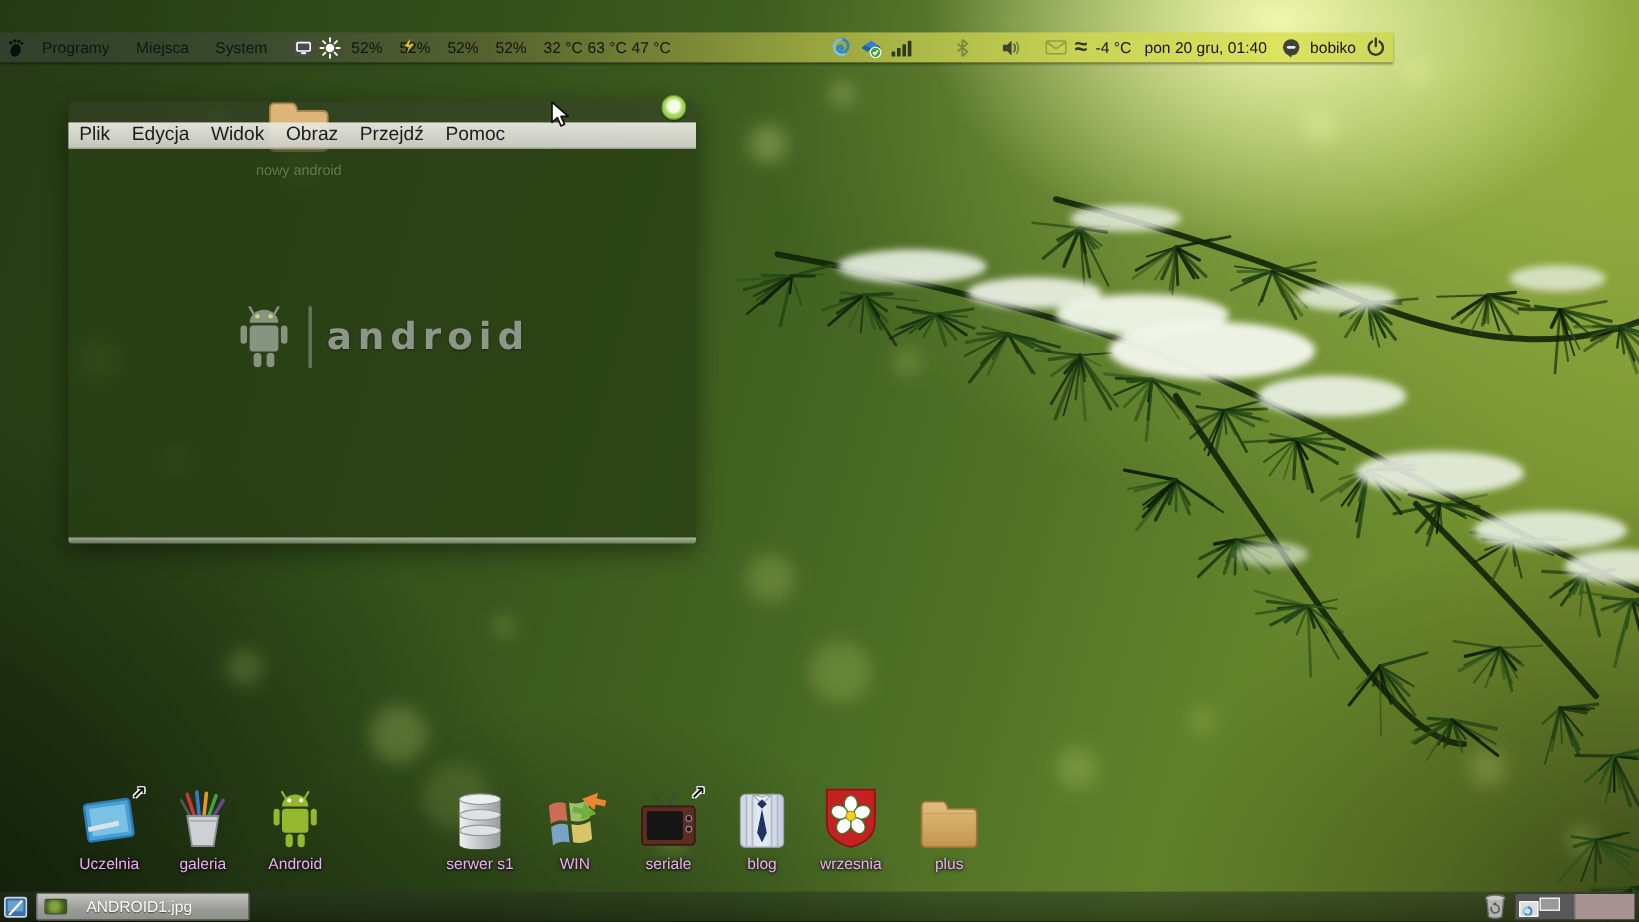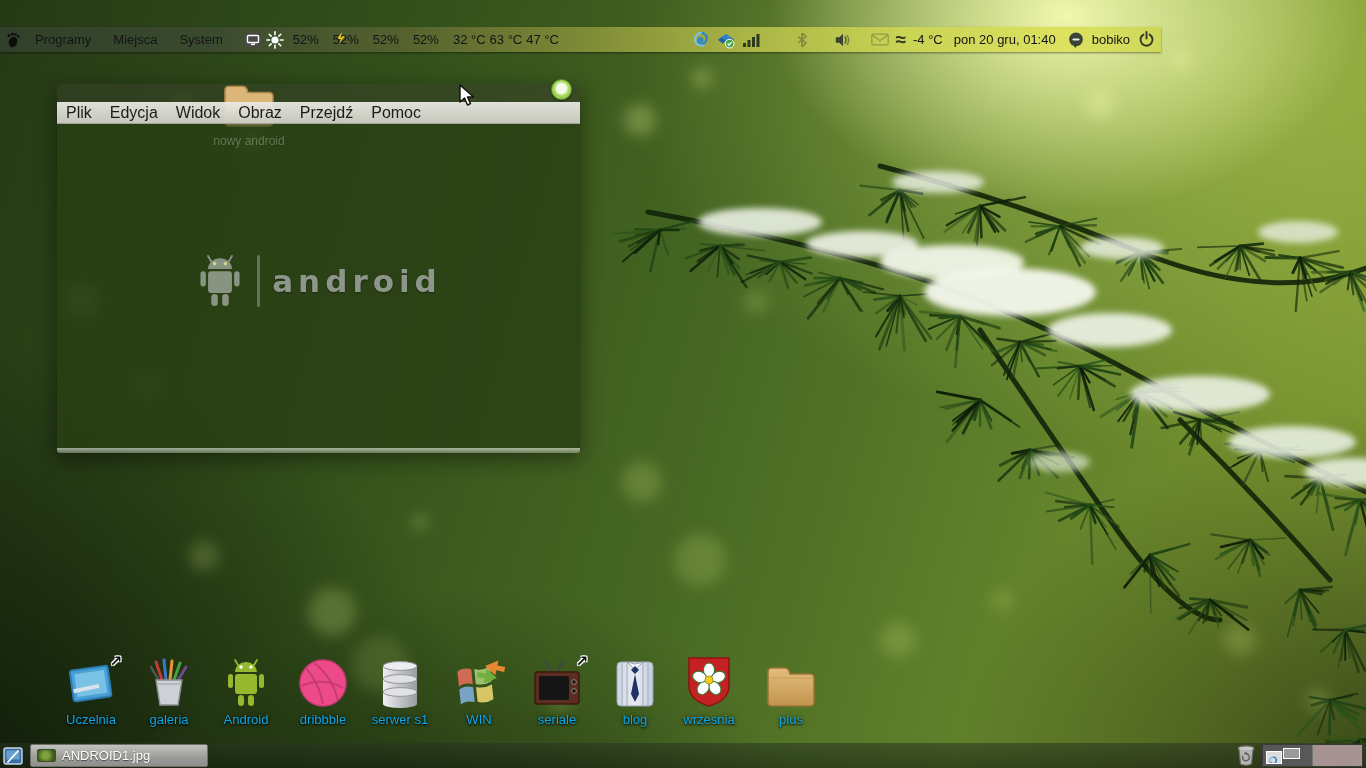--- a/index.html
+++ b/index.html
@@ -27,21 +27,21 @@
   .tp-stat{padding:3px 5px;white-space:nowrap;}
   .tp-right{margin-left:auto;display:flex;align-items:center;gap:7px;padding-right:6px;}
   .tray-ico{display:inline-flex;align-items:center;justify-content:center;width:18px;height:18px;}
   .dim{opacity:.45;}
   .tp-clock{white-space:nowrap;padding:0 4px;}
   .tp-user{white-space:nowrap;}
 
   
   .desk-icon{position:absolute;width:78px;top:658px;z-index:5;text-align:center;cursor:default;}
   .desk-icon .ic{position:relative;height:50px;display:flex;align-items:flex-end;justify-content:center;}
-  .desk-icon .lbl{margin-top:4px;font-size:13px;color:#0ea5e9;
+  .desk-icon .lbl{margin-top:4px;font-size:13px;color:#f0abfc;
       text-shadow:0 1px 2px rgba(0,0,0,.9),0 0 4px rgba(0,0,0,.6);}
   .shortcut-arrow{position:absolute;top:-6px;right:8px;font-size:15px;font-weight:bold;color:#111;
       text-shadow:-1px -1px 0 #fff,1px -1px 0 #fff,-1px 1px 0 #fff,1px 1px 0 #fff;}
 
   
   .viewer{position:absolute;left:57px;top:84px;width:523px;height:369px;z-index:10;
       border-radius:5px 5px 3px 3px;box-shadow:0 6px 22px rgba(0,0,0,.45);}
   .v-titlebar{position:absolute;left:0;top:0;right:0;height:18px;z-index:1;
       background:rgba(52,62,40,.55);border-radius:5px 5px 0 0;
       border-bottom:1px solid rgba(255,255,255,.12);}
@@ -72,21 +72,21 @@
   .cursor{position:absolute;left:458px;top:84px;z-index:60;}
 
   
   .bottom-panel{position:absolute;left:0;top:743px;width:1366px;height:25px;z-index:40;
       background:linear-gradient(rgba(40,52,34,.55),rgba(22,32,16,.6));
       display:flex;align-items:center;}
   .show-desktop{width:22px;height:21px;margin-left:2px;border-radius:2px;
       display:flex;align-items:center;justify-content:center;}
   .task-btn{margin-left:6px;width:178px;height:23px;border-radius:2px;
       background:linear-gradient(#c2c2be 0,#9b9b97 60%,#8f8f8b 100%);
-      border:1px solid #6e6e6a;display:flex;align-items:center;gap:6px;
+      border:1px solid #6e6e6a;display:flex;align-items:center;gap:16px;
       padding:0 6px;box-sizing:border-box;}
   .task-thumb{width:17px;height:11px;border-radius:2px;border:1px solid #3d4d2a;
       background:radial-gradient(circle at 45% 50%, #7ea33c 0 28%, #3f5c1c 75%);}
   .task-lbl{font-size:13px;color:#fff;text-shadow:0 1px 1px rgba(0,0,0,.55);
       white-space:nowrap;overflow:hidden;}
   .bp-right{margin-left:auto;display:flex;align-items:center;gap:4px;padding-right:3px;}
   .trash-btn{width:24px;height:23px;display:flex;align-items:center;justify-content:center;}
   .ws-switcher{display:flex;height:21px;border:1px solid #3a3a3a;}
   .ws{width:49px;height:21px;position:relative;}
   .ws.active{background:#585858;}
@@ -800,33 +800,20 @@
             <line x1="15" y1="7" x2="12" y2="2"></line>
             <line x1="31" y1="7" x2="34" y2="2"></line>
           </g>
         <circle cx="18" cy="9" r="1.7" fill="#fff"></circle>
           <circle cx="28" cy="9" r="1.7" fill="#fff"></circle>
       </svg>
     </div>
     <div class="lbl">Android</div>
   </div>
 
-  <div class="desk-icon" style="left:284px;">
-    <div class="ic">
-      <svg width="50" height="50" viewBox="0 0 50 50">
-        <circle cx="25" cy="25" r="23" fill="#ec4a89" stroke="#c93a72" stroke-width="1.5"></circle>
-        <g fill="none" stroke="#c93a72" stroke-width="2">
-          <path d="M8 10 C 18 22 22 32 25 46"></path>
-          <path d="M4 28 C 16 22 32 22 45 30"></path>
-          <path d="M16 5 C 28 14 36 26 40 42"></path>
-        </g>
-      </svg>
-    </div>
-    <div class="lbl">dribbble</div>
-  </div>
 
   <div class="desk-icon" style="left:361px;">
     <div class="ic">
       <svg width="44" height="50" viewBox="0 0 44 50">
         <defs>
             <linearGradient id="cyl" x1="0" x2="1">
               <stop offset="0" stop-color="#f0f0f2"></stop>
               <stop offset=".5" stop-color="#c2c4c8"></stop>
               <stop offset="1" stop-color="#9a9ca0"></stop>
             </linearGradient>

